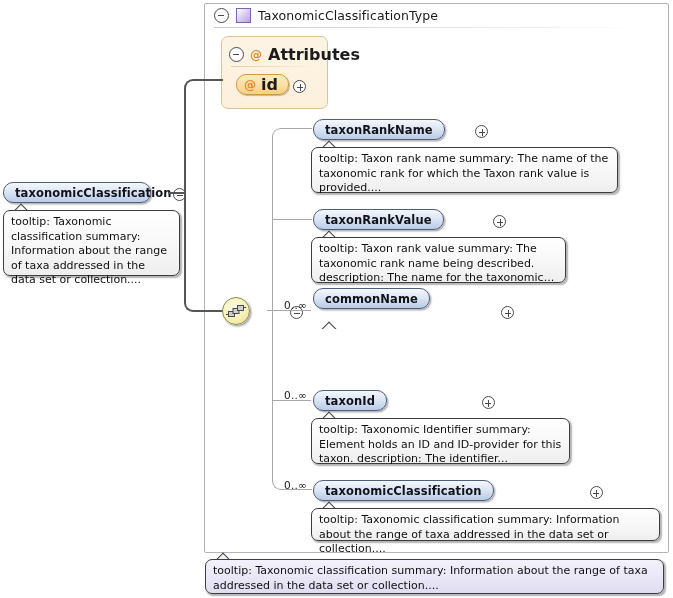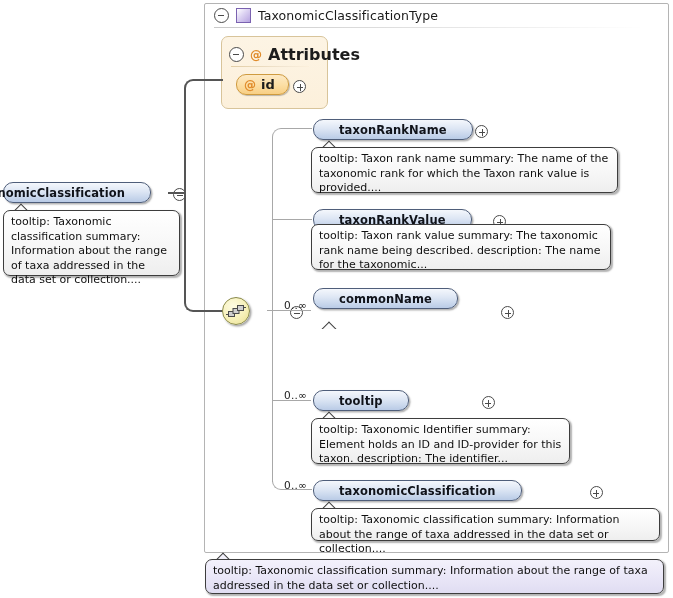--- a/index.html
+++ b/index.html
@@ -114,35 +114,35 @@
     width: 53px; height: 21px;
     border: 1px solid #cf9b3f;
     border-radius: 10px;
     background: linear-gradient(to bottom, #fde9c4 0%, #fcdfa6 50%, #f8cf84 100%);
     display: flex; align-items: center;
     gap: 5px;
     padding-left: 7px;
     box-shadow: 1px 1px 1px rgba(0,0,0,.25);
   }
   .attr-pill-name {
-    font-size: 13px;
+    font-size: 16px;
     color: #1c1c1c;
     font-weight: 600;
   }
   .attr-toggle { left: 293px; top: 78px; }
 
   
   .el-pill {
     height: 21px;
     border: 1px solid #4f5e7a;
     border-radius: 10px;
     background: linear-gradient(to bottom, #f4f7fc 0%, #dde6f4 45%, #b9cbe6 100%);
     display: flex; align-items: center;
-    justify-content: flex-end;
-    padding: 0 25px;
+    justify-content: flex-start;
+    padding: 0 11px;
     box-shadow: 1.5px 1.5px 1.5px rgba(0,0,0,.3);
     white-space: nowrap;
   }
   .el-pill-label {
     font-size: 11.5px;
     color: #10131a;
     font-weight: 700;
     letter-spacing: .1px;
   }
 
@@ -319,34 +319,34 @@
   <span class="abs toggle plus" style="left:421px; top:123px;"></span>
   <div class="abs notch" style="left:320px; top:139px;"></div>
   <div class="abs tooltip" style="left:311px; top:147px; width:307px; height:46px;">tooltip: Taxon rank name summary: The name of the taxonomic rank for which the Taxon rank value is provided....</div>
 
   
   <div class="abs el-pill" style="left:313px; top:209px;">
     <span class="el-pill-label">taxonRankValue</span>
   </div>
   <span class="abs toggle plus" style="left:421px; top:213px;"></span>
   <div class="abs notch" style="left:320px; top:229px;"></div>
-  <div class="abs tooltip" style="left:311px; top:224px; width:300px; height:46px;">tooltip: Taxon rank value summary: The taxonomic rank name being described. description: The name for the taxonomic...</div>
+  <div class="abs tooltip" style="left:311px; top:237px; width:255px; height:46px;">tooltip: Taxon rank value summary: The taxonomic rank name being described. description: The name for the taxonomic...</div>
 
   
   <span class="abs occ" style="left:284px; top:299px;">0..∞</span>
   <div class="abs el-pill" style="left:313px; top:288px;">
     <span class="el-pill-label">commonName</span>
   </div>
   <span class="abs toggle plus" style="left:411px; top:304px;"></span>
   <div class="abs notch" style="left:320px; top:320px;"></div>
 
   
   <span class="abs occ" style="left:284px; top:389px;">0..∞</span>
   <div class="abs el-pill" style="left:313px; top:390px;">
-    <span class="el-pill-label">tooltip</span>
+    <span class="el-pill-label">taxonId</span>
   </div>
   <span class="abs toggle plus" style="left:373px; top:394px;"></span>
   <div class="abs notch" style="left:320px; top:410px;"></div>
   <div class="abs tooltip" style="left:311px; top:418px; width:259px; height:46px;">tooltip: Taxonomic Identifier summary: Element holds an ID and ID-provider for this taxon. description: The identifier...</div>
 
   
   <span class="abs occ" style="left:284px; top:479px;">0..∞</span>
   <div class="abs el-pill" style="left:313px; top:480px;">
     <span class="el-pill-label">taxonomicClassification</span>
   </div>

